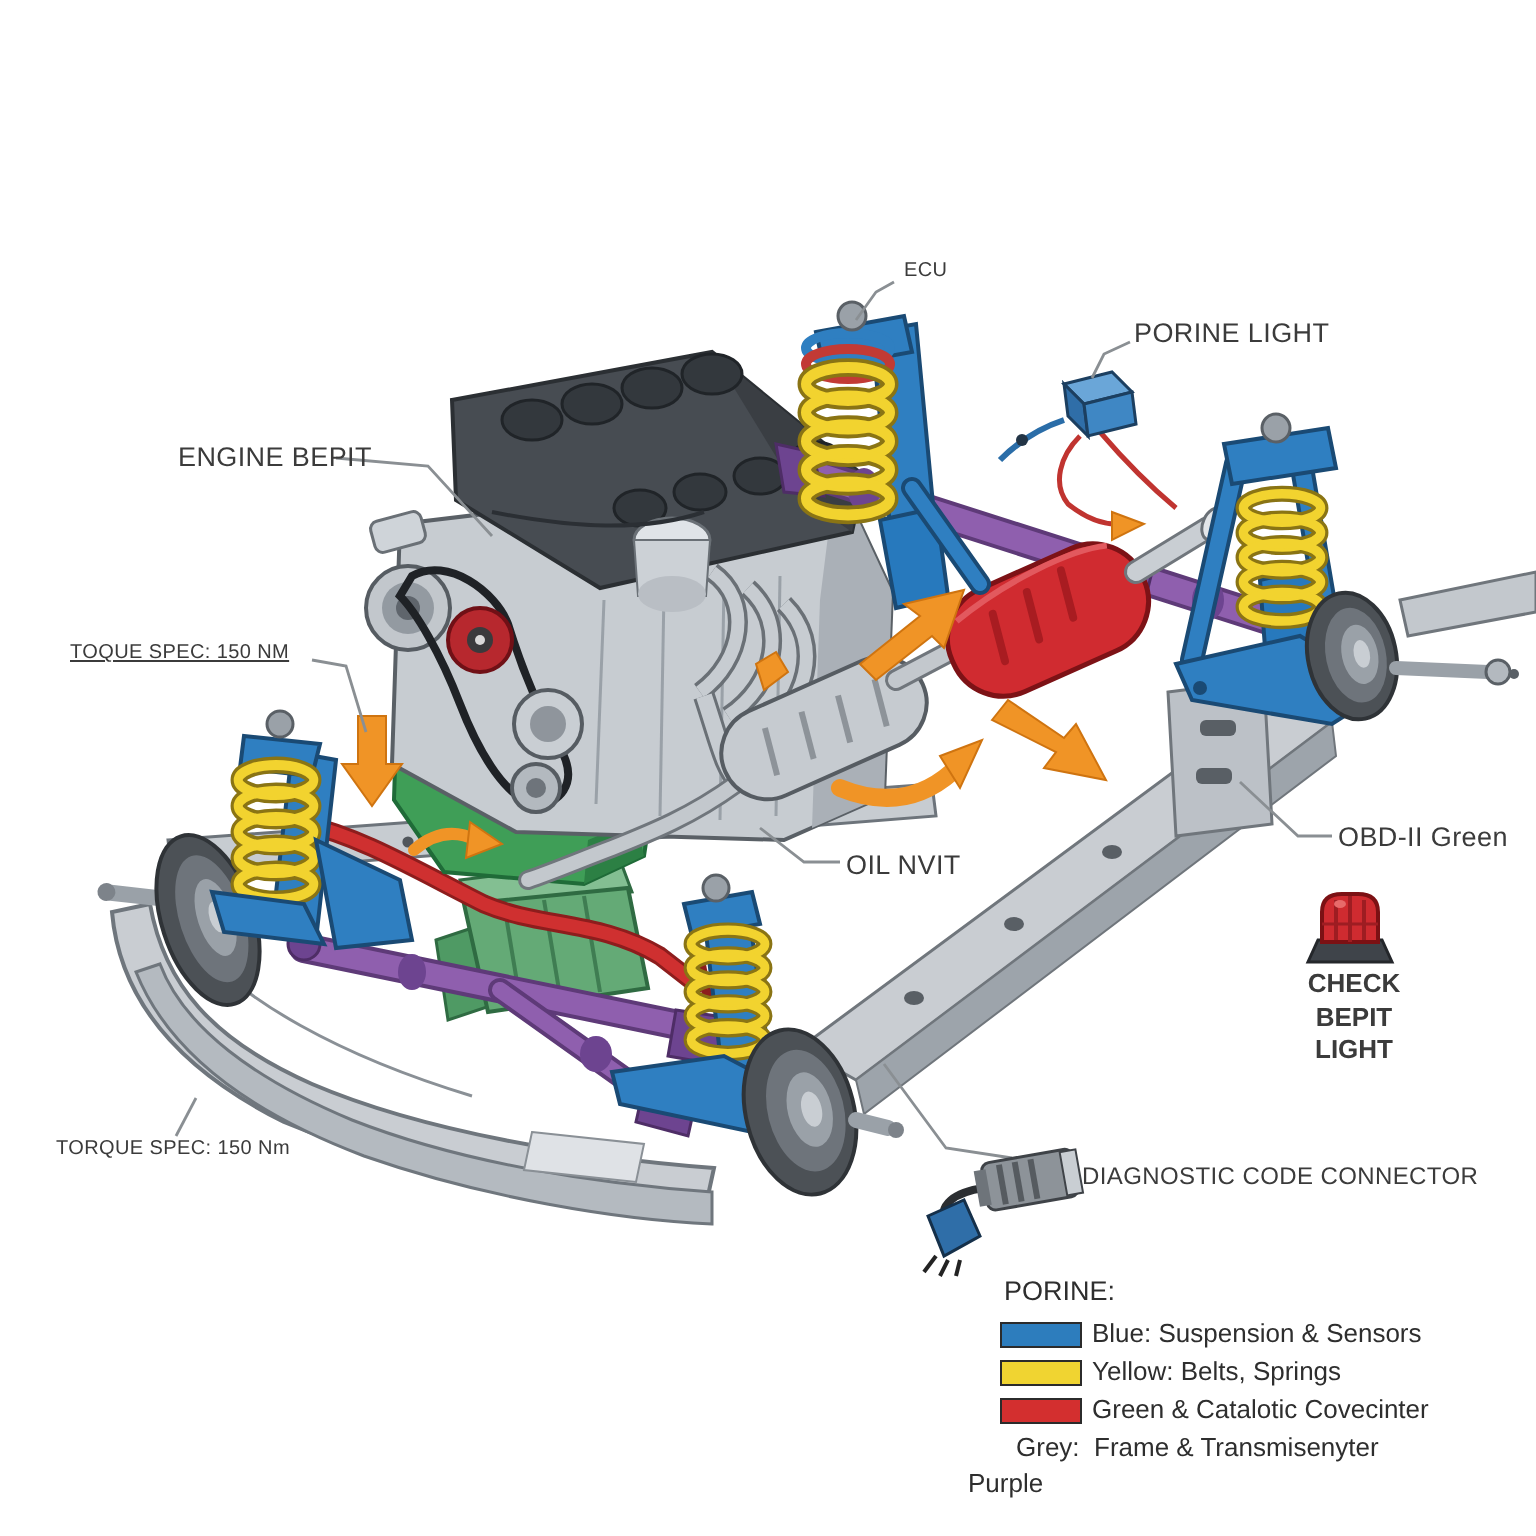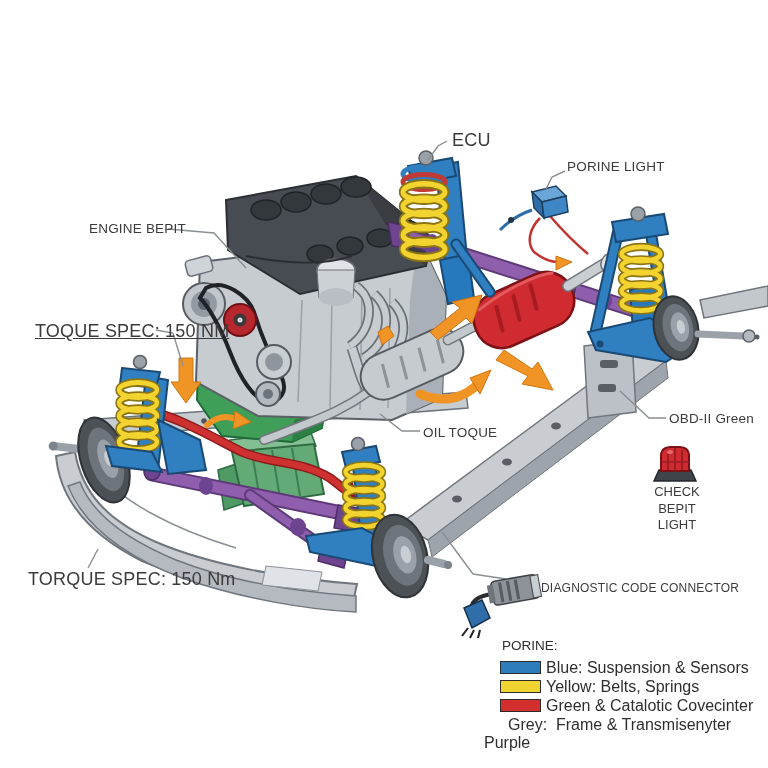--- a/index.html
+++ b/index.html
@@ -5,28 +5,28 @@
   html,body{margin:0;padding:0;}
   body{
     width:768px;height:768px;position:relative;background:#ffffff;
     font-family:"Liberation Sans",sans-serif;overflow:hidden;
   }
   #art{position:absolute;left:0;top:0;}
   .callout{
     position:absolute;color:#3b3b3b;font-size:13.5px;font-weight:500;
     letter-spacing:.2px;white-space:pre;
   }
-  .fs14{font-size:18px;}
+  .fs14{font-size:10px;}
   .cel-text{
     position:absolute;left:641px;top:484px;width:72px;text-align:center;
-    color:#3b3b3b;font-size:13px;line-height:16.5px;font-weight:400;
+    color:#3b3b3b;font-size:13px;line-height:16.5px;font-weight:700;
   }
   .legend-title{position:absolute;left:502px;top:638px;color:#2e2e2e;font-size:13.5px;font-weight:500;}
   .legend-swatch{position:absolute;left:500px;width:41px;height:13px;border:1.5px solid #2b2b2b;box-sizing:border-box;}
-  .legend-label{position:absolute;color:#2e2e2e;font-size:16px;font-weight:500;white-space:pre;}
+  .legend-label{position:absolute;color:#2e2e2e;font-size:13px;font-weight:500;white-space:pre;}
 </style>
 </head>
 <body>
 
 <svg id="art" width="768" height="768" viewBox="0 0 768 768">
   <defs>
     <g id="coil">
       <g stroke="#8a7414" stroke-width="8.5" fill="none">
         <ellipse cx="0" cy="0" rx="21" ry="7.5"></ellipse>
           <ellipse cx="0" cy="13" rx="21" ry="7.5"></ellipse>
@@ -316,21 +316,21 @@
     <line x1="468" y1="628" x2="462" y2="636" stroke="#232323" stroke-width="2"></line>
     <line x1="474" y1="630" x2="470" y2="638" stroke="#232323" stroke-width="2"></line>
     <line x1="480" y1="630" x2="478" y2="638" stroke="#232323" stroke-width="2"></line>
   </g>
 </svg>
 
 <div class="callout fs14" style="left:452px;top:130px;">ECU</div>
 <div class="callout" style="left:567px;top:159px;">PORINE LIGHT</div>
 <div class="callout" style="left:89px;top:221px;">ENGINE BEPIT</div>
 <div class="callout fs14" style="left:35px;top:321px;text-decoration:underline;">TOQUE SPEC: 150 NM</div>
-<div class="callout" style="left:423px;top:425px;">OIL TOQUE</div>
+<div class="callout" style="left:423px;top:425px;">OIL NVIT</div>
 <div class="callout" style="left:669px;top:411px;">OBD-II Green</div>
 <div class="callout fs14" style="left:28px;top:569px;">TORQUE SPEC: 150 Nm</div>
 <div class="callout" style="left:541px;top:581px;font-size:12px;">DIAGNOSTIC CODE CONNECTOR</div>
 
 <div class="cel-text">
   <div>CHECK</div>
   <div>BEPIT</div>
   <div>LIGHT</div>
 </div>
 

